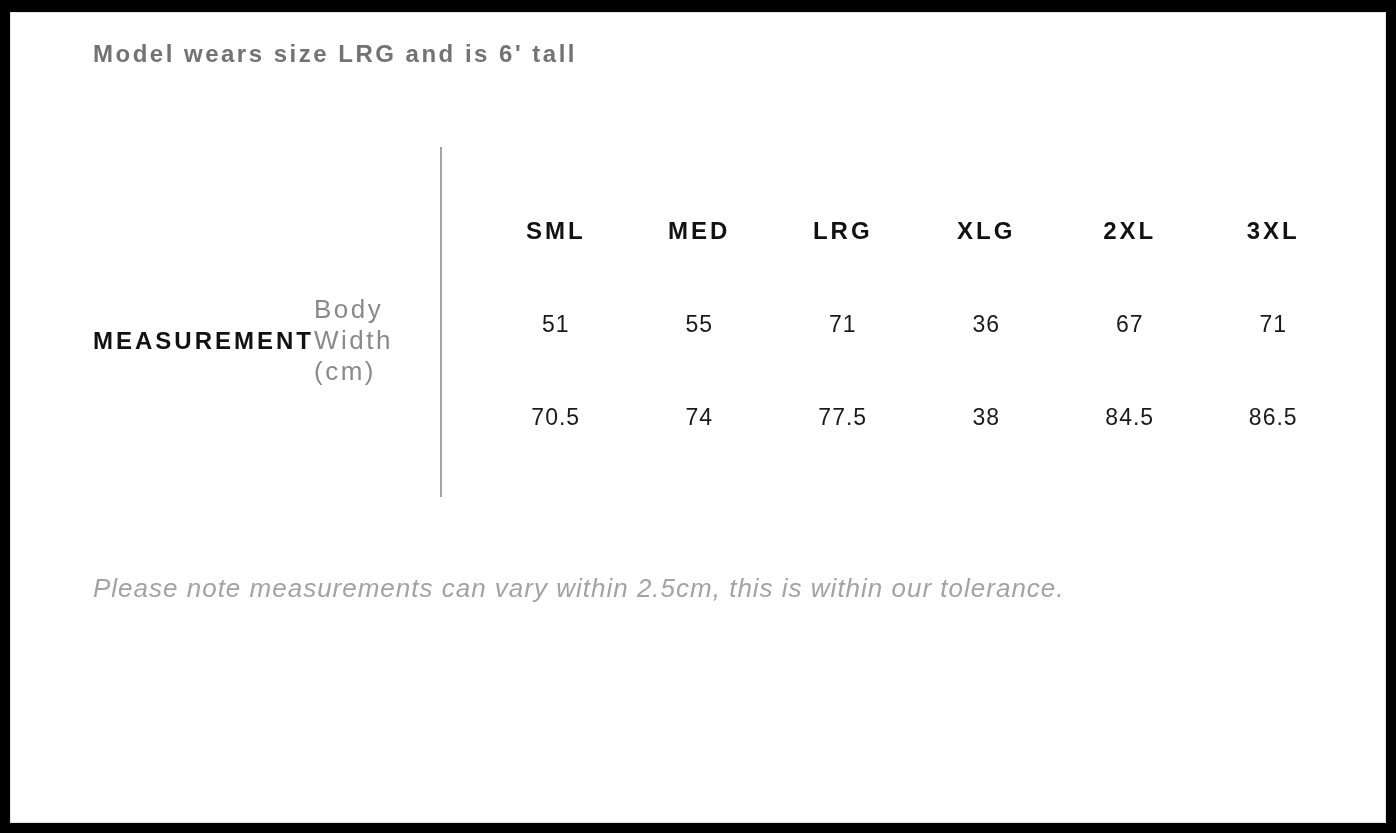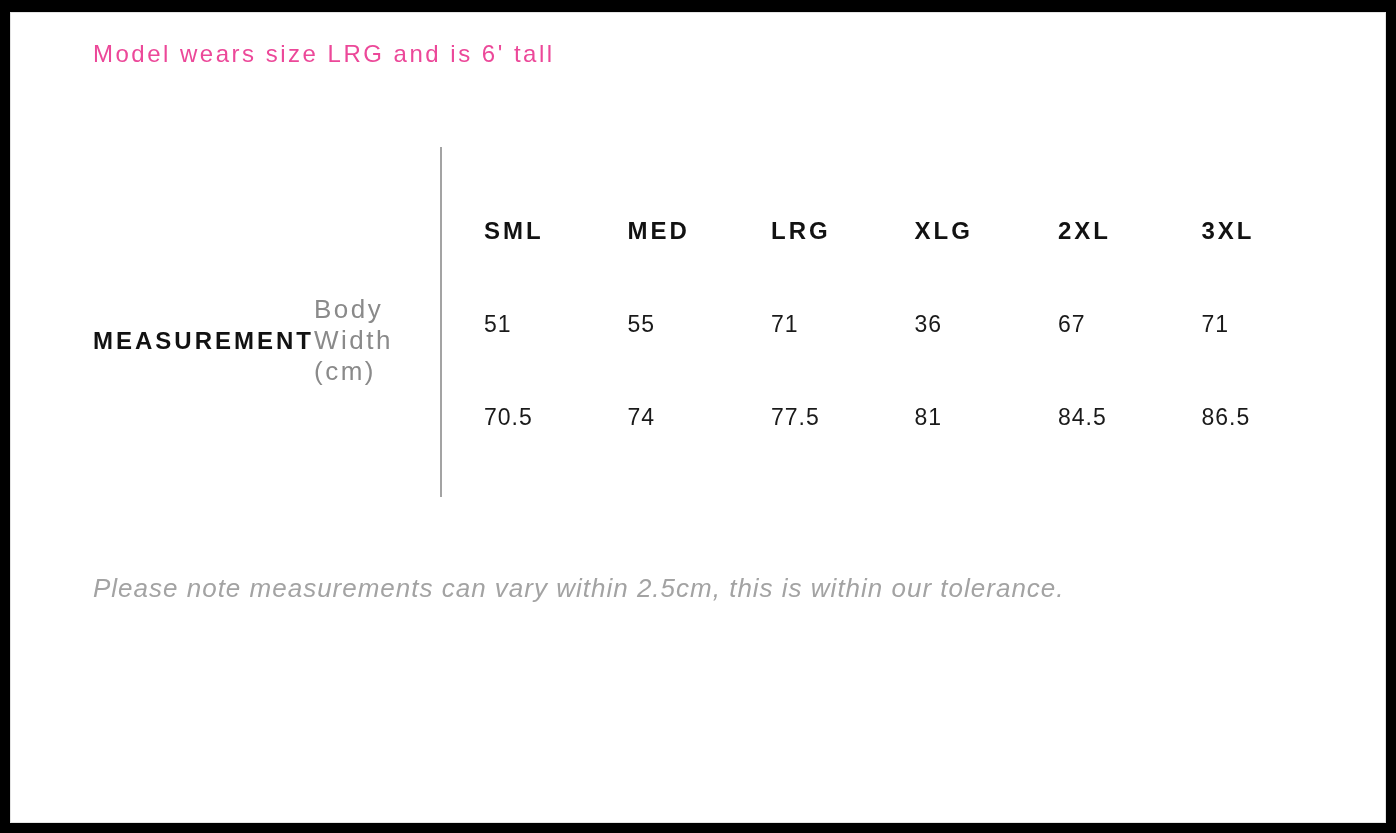--- a/index.html
+++ b/index.html
@@ -30,23 +30,23 @@
     font-size: 41px;
     line-height: 1.15;
     font-weight: 700;
     letter-spacing: 2px;
     color: #121212;
   }
   .subtitle {
     margin: 27px 0 0 0;
     font-size: 24px;
     line-height: 1.2;
-    font-weight: 400;
+    font-weight: 700;
     letter-spacing: 2.5px;
-    color: #ec4899;
+    color: #737373;
   }
   .size-table {
     margin-top: 78px;
     height: 350px;
     display: flex;
     align-items: stretch;
   }
   .label-col {
     width: 347px;
     display: flex;
@@ -69,21 +69,21 @@
   .t-row {
     height: 93px;
     display: flex;
     align-items: center;
   }
   .cells {
     width: 100%;
   }
   .cell {
     flex: 1;
-    text-align: left;
+    text-align: center;
   }
   .measurement-header {
     font-size: 24px;
     font-weight: 700;
     letter-spacing: 3px;
     color: #121212;
   }
   .size-header {
     font-size: 24px;
     font-weight: 700;
@@ -146,21 +146,21 @@
           <span class="cell cell-value">55</span>
           <span class="cell cell-value">71</span>
           <span class="cell cell-value">36</span>
           <span class="cell cell-value">67</span>
           <span class="cell cell-value">71</span>
         </div>
         <div class="t-row cells">
           <span class="cell cell-value">70.5</span>
           <span class="cell cell-value">74</span>
           <span class="cell cell-value">77.5</span>
-          <span class="cell cell-value">81</span>
+          <span class="cell cell-value">38</span>
           <span class="cell cell-value">84.5</span>
           <span class="cell cell-value">86.5</span>
         </div>
       </div>
 
     </div>
 
     <p class="tolerance-note">Please note measurements can vary within 2.5cm, this is within our tolerance.</p>
 
   </div>

